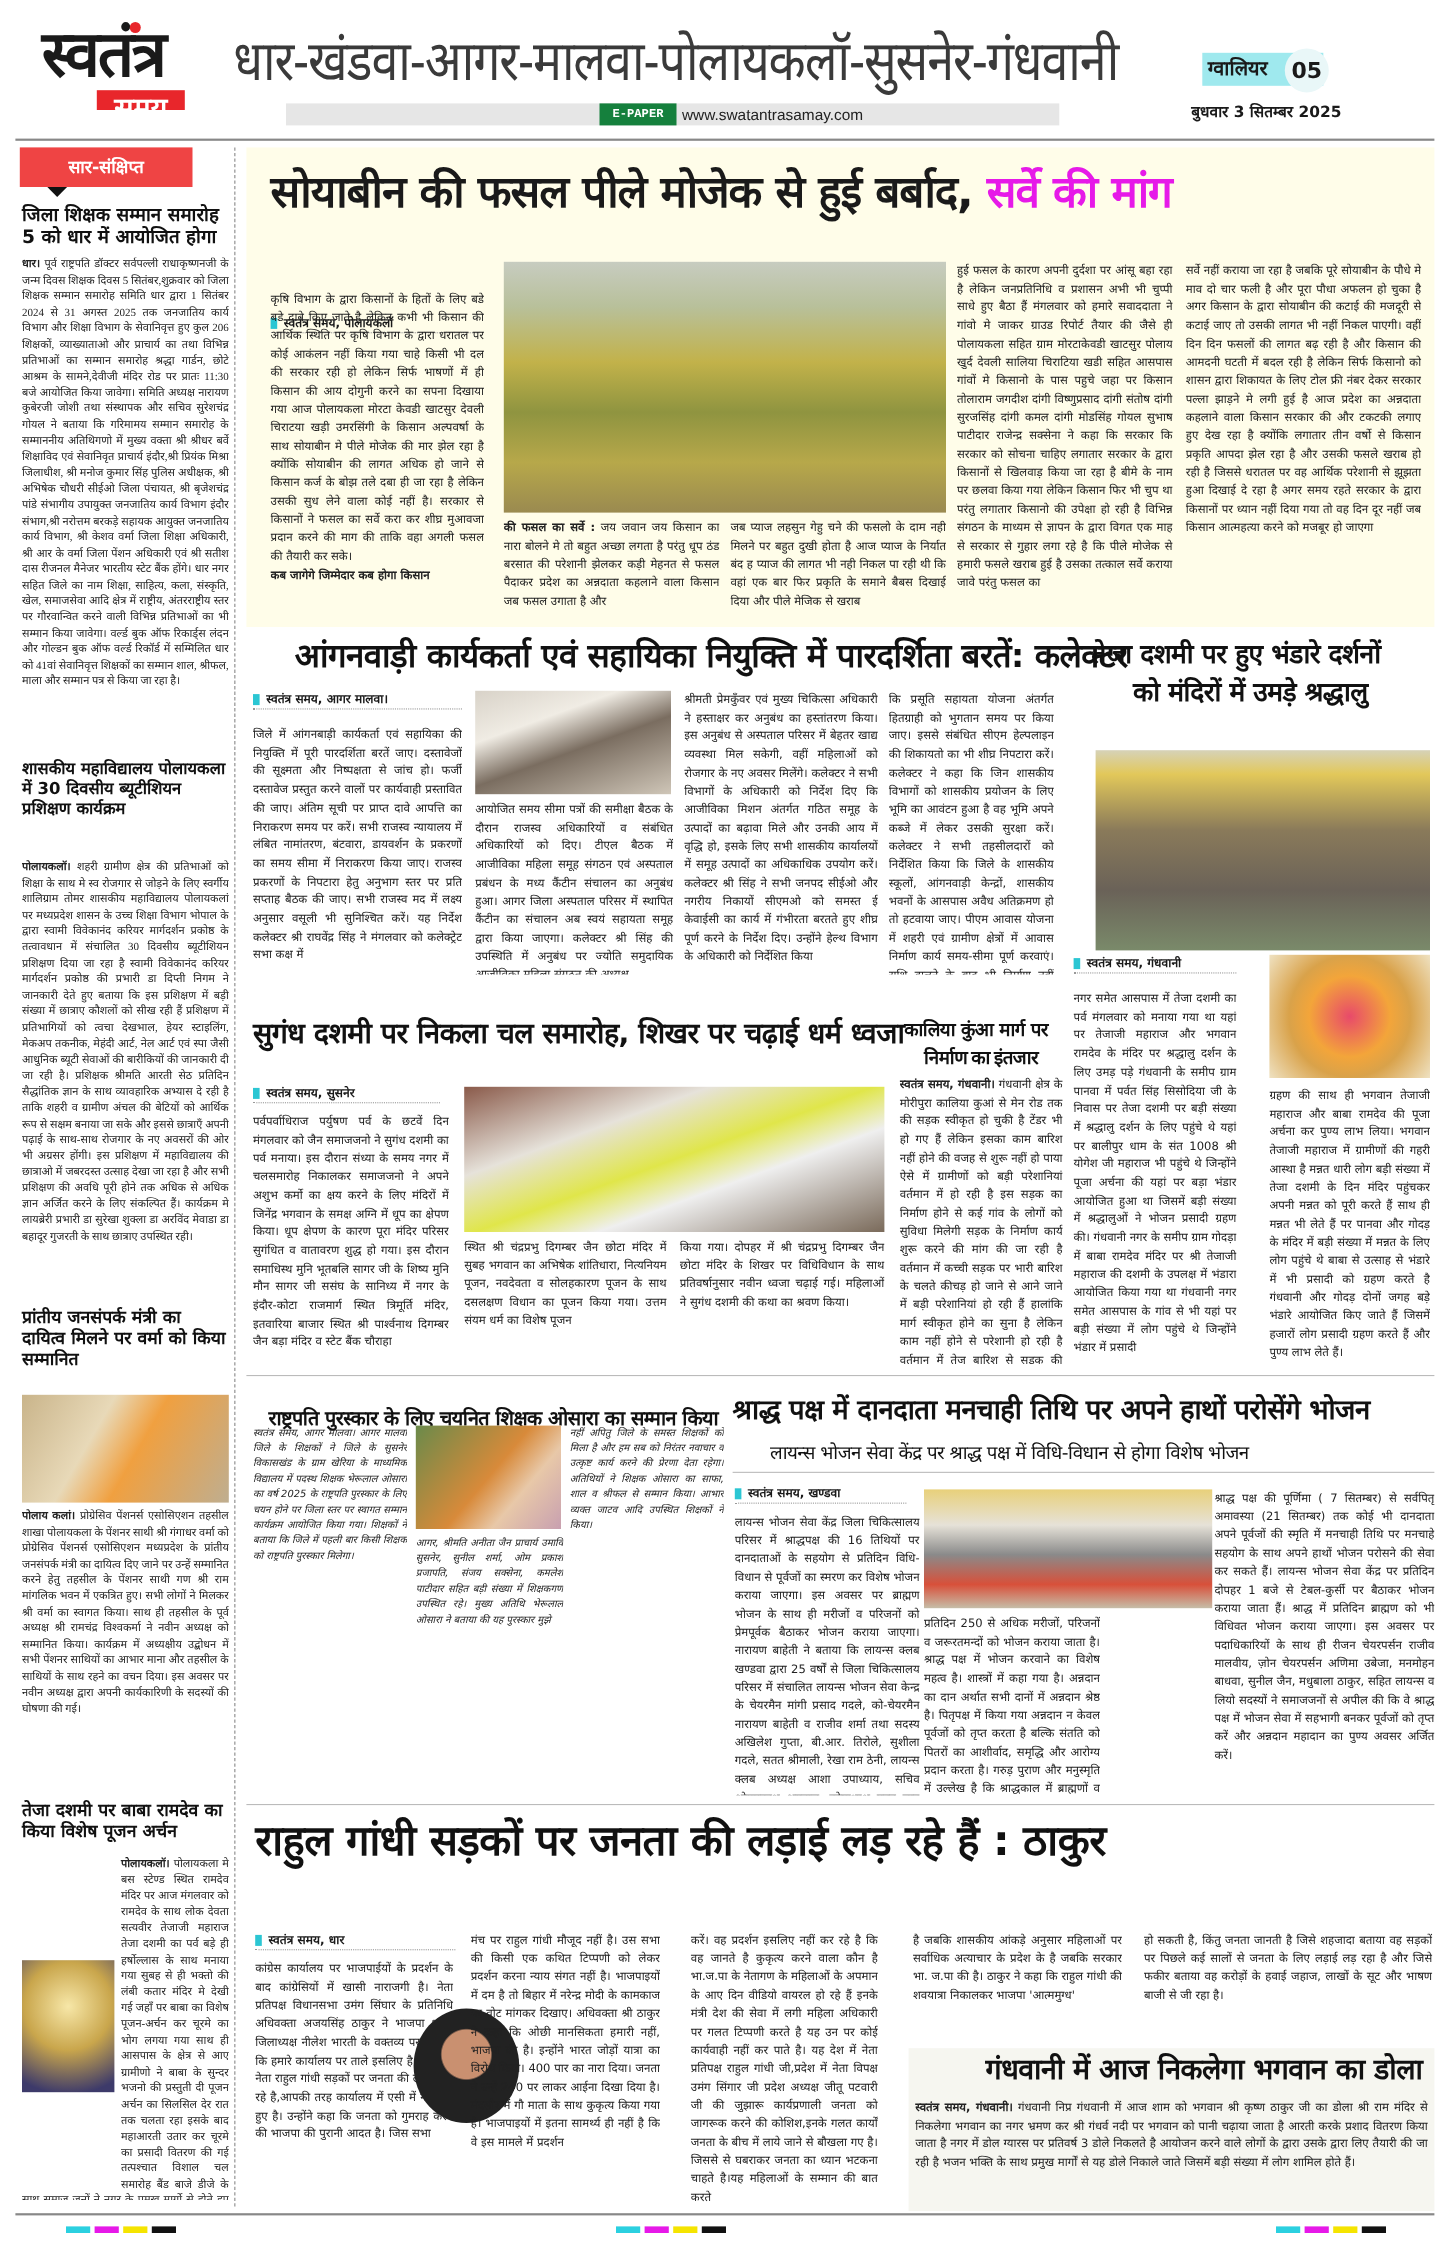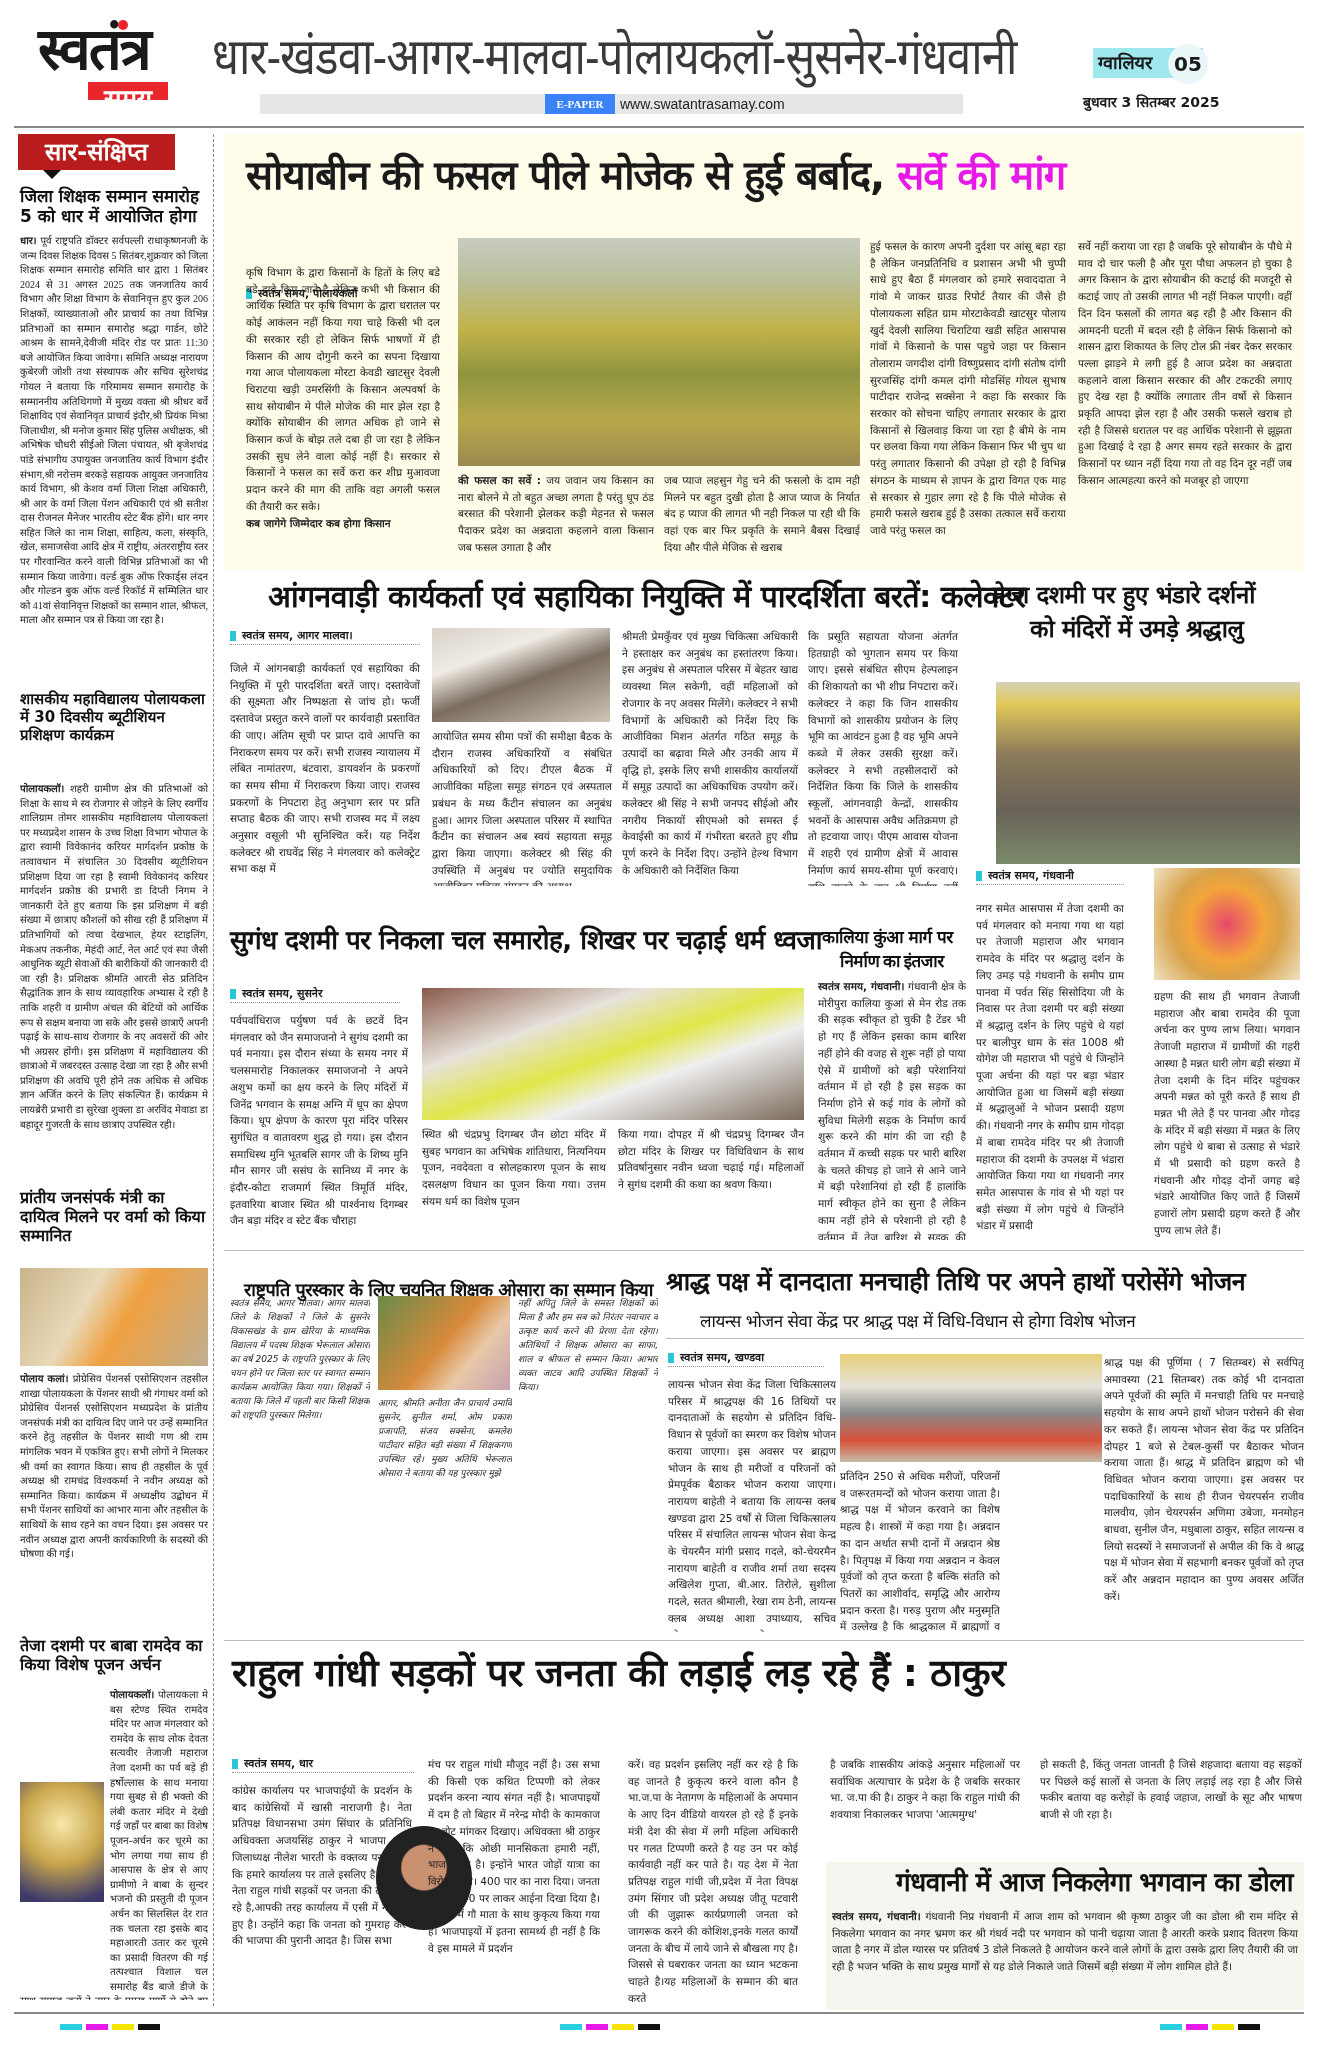--- a/index.html
+++ b/index.html
@@ -4,30 +4,30 @@
 <style>
   * { box-sizing: border-box; margin: 0; padding: 0; }
   body { width: 1318px; height: 2047px; background: #fff; font-family: "DejaVu Sans", sans-serif; color: #1a1a1a; position: relative; overflow: hidden; }
   .abs { position: absolute; }
   .masthead { left: 0; top: 0; width: 1318px; height: 128px; }
   .logo-top { left: 38px; top: 18px; font-size: 58px; font-weight: bold; line-height: 62px; color: #1a1a1a; font-family: "DejaVu Serif", serif; letter-spacing: -2px; }
   .logo-dot { left: 118px; top: 20px; width: 10px; height: 10px; border-radius: 50%; background: #e8262b; }
   .logo-bot { left: 88px; top: 82px; width: 80px; height: 18px; background: #e8262b; color: #fff; font-size: 26px; font-weight: bold; text-align: center; line-height: 34px; }
   .edition-title { left: 212px; top: 22px; font-size: 44px; line-height: 60px; color: #3a3a3a; font-family: "Liberation Sans", sans-serif; letter-spacing: -1px; transform: scaleY(1.15); transform-origin: left top; }
   .url-bar { left: 260px; top: 94px; width: 703px; height: 20px; background: #e6e6e6; }
-  .epaper-tag { left: 545px; top: 94px; width: 70px; height: 20px; background: #3b82f6; color: #fff; font-size: 11px; font-weight: bold; line-height: 20px; text-align: center; font-family: Liberation Serif, serif; }
+  .epaper-tag { left: 545px; top: 94px; width: 70px; height: 20px; background: #15803d; color: #fff; font-size: 11px; font-weight: bold; line-height: 20px; text-align: center; font-family: Liberation Mono, monospace; }
   .url-text { left: 620px; top: 94px; font-size: 14px; line-height: 20px; color: #222; font-family: "Liberation Sans", sans-serif; }
   .city-tag { left: 1093px; top: 48px; width: 110px; height: 30px; background: #9fe9ee; }
   .city-name { left: 1098px; top: 48px; font-size: 18px; font-weight: bold; color: #1a1a1a; line-height: 30px; }
   .page-no { left: 1168px; top: 44px; width: 40px; height: 40px; border-radius: 50%; background: #e9f7f8; color: #1a1a1a; font-weight: bold; font-size: 20px; text-align: center; line-height: 40px; }
   .date-text { left: 1083px; top: 92px; font-size: 14px; font-weight: bold; line-height: 20px; }
   .mast-rule { left: 14px; top: 126px; width: 1290px; height: 2px; background: #888; }
 
   .sidebar { left: 18px; top: 134px; width: 196px; height: 1872px; border-right: 1px dashed #888; }
-  .side-head { left: 18px; top: 134px; width: 157px; height: 36px; background: #b91c1c; color: #fff; font-size: 24px; font-weight: bold; line-height: 36px; text-align: center; }
+  .side-head { left: 18px; top: 134px; width: 157px; height: 36px; background: #ef4444; color: #fff; font-size: 16px; font-weight: bold; line-height: 36px; text-align: center; }
   .side-arrow { left: 43px; top: 170px; width: 0; height: 0; border-left: 9px solid transparent; border-right: 9px solid transparent; border-top: 9px solid #111; }
   .side-h { position: absolute; left: 20px; width: 188px; font-weight: bold; line-height: 1.2; color: #111; }
   .side-p { position: absolute; left: 20px; width: 188px; font-size: 10px; line-height: 14.6px; text-align: justify; color: #222; font-family: Liberation Serif, serif; }
   .side-p b { font-weight: bold; }
   .photo { background: linear-gradient(135deg, #8a9a6a, #c8b87a 40%, #6b7a45 70%, #aab08a); }
 
   .lead-box { left: 224px; top: 134px; width: 1080px; height: 436px; background: #fffde9; }
   .lead-h { left: 246px; top: 140px; font-size: 40px; font-weight: bold; line-height: 70px; letter-spacing: -1px; white-space: nowrap; }
   .lead-h .pink { color: #e619e8; }
   .byline { position: absolute; font-size: 11px; font-weight: bold; padding-left: 12px; line-height: 16px; border-bottom: 1px dotted #999; }

